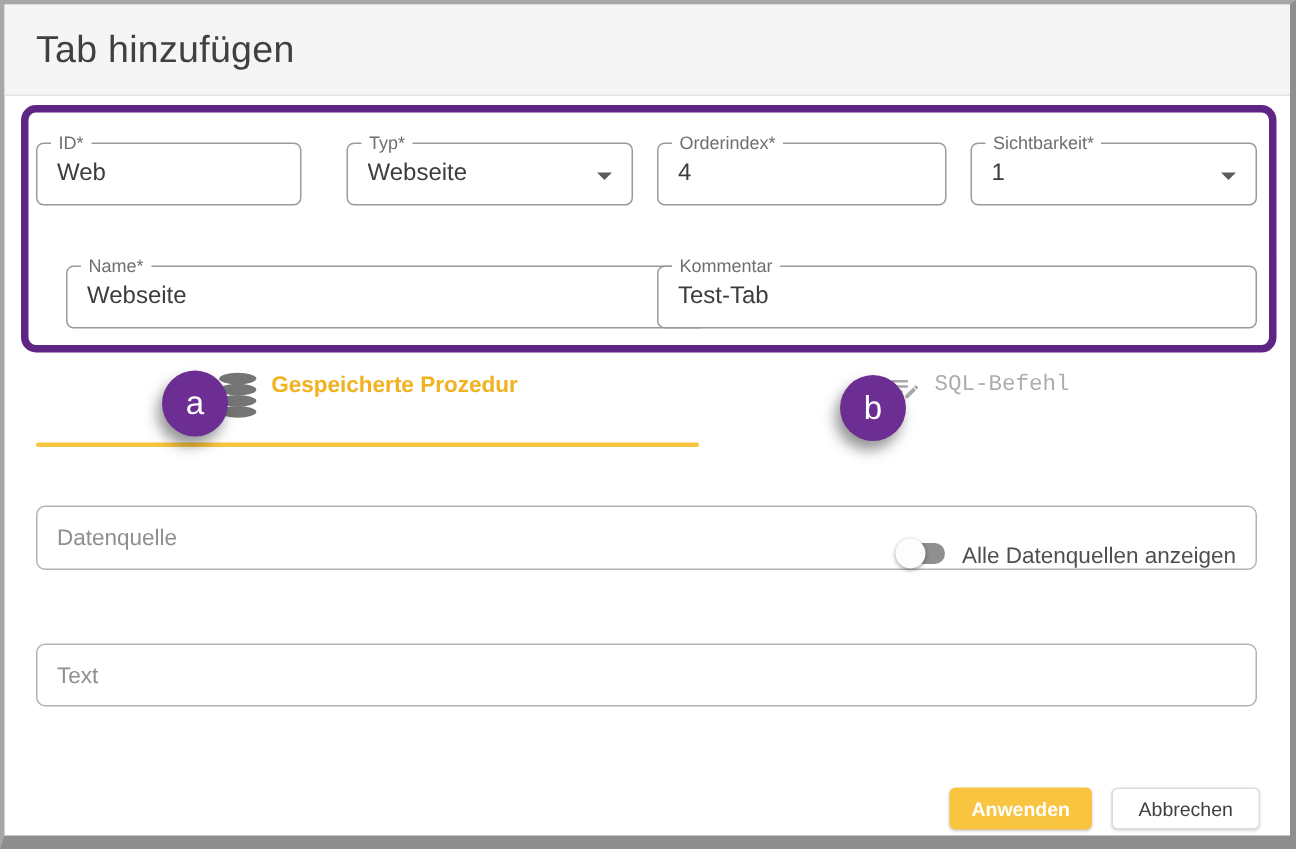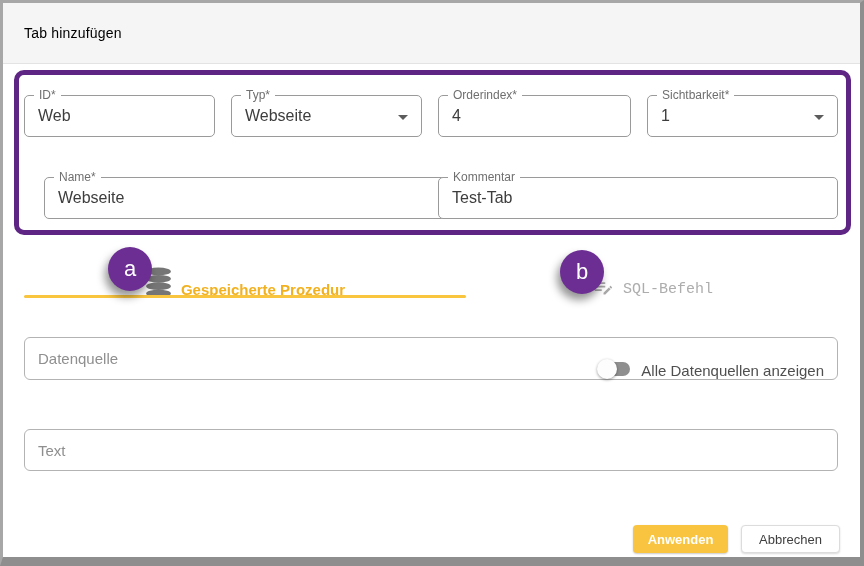--- a/index.html
+++ b/index.html
@@ -12,21 +12,21 @@
     border-width:3px 4px 9px 3px;
     background:#ffffff; overflow:hidden;
   }
 
   
   .dlg-header {
     position:absolute; left:0; top:0; right:0; height:61px;
     background:#f5f5f5; border-bottom:1px solid #e3e3e3;
     display:flex; align-items:center; padding-left:21px;
   }
-  .dlg-title { font-size:14px; font-weight:500; color:#000000; letter-spacing:.2px; }
+  .dlg-title { font-size:25px; font-weight:500; color:#404040; letter-spacing:.2px; }
 
   
   .outline-box {
     position:absolute; left:11px; top:67px; width:837px; height:165px;
     border:5px solid #5e2585; border-radius:10px; pointer-events:none;
   }
 
   
   .mfield {
     position:absolute; height:42px; background:#fff;
@@ -44,21 +44,21 @@
   .mfield input.no-arrow { padding-right:13px; }
   .select-arrow {
     position:absolute; right:13px; top:19px; width:0; height:0;
     border-left:5px solid transparent; border-right:5px solid transparent;
     border-top:5px solid #5c5c5c;
   }
 
   
   .tab {
     position:absolute; top:245px; height:50px;
-    display:flex; align-items:flex-end; justify-content:center; gap:9px;
+    display:flex; align-items:flex-start; justify-content:center; gap:9px;
     cursor:pointer;
   }
   .tab-active-label { font-size:15px; font-weight:700; color:#f2b11f; }
   .tab-inactive-label { font-size:15px; color:#adadad; }
   .tab-indicator {
     position:absolute; left:21px; top:292px; width:442px; height:3px;
     background:#f9c53f; border-radius:2px;
   }
 
   
@@ -112,21 +112,21 @@
 <body>
 
 <div class="screen">
 
   <div class="dlg-header">
     <span class="dlg-title">Tab hinzufügen</span>
   </div>
 
   <div class="outline-box"></div>
 
-  <div class="mfield" style="left:21px; top:92px; width:191px;">
+  <div class="mfield" style="left:21px; top:92px; width:177px;">
     <span class="flabel">ID*</span>
     <input class="no-arrow" value="Web" style="">
   </div>
 
   <div class="mfield" style="left:228px; top:92px; width:191px;">
     <span class="flabel">Typ*</span>
     <input readonly="" value="Webseite" style="">
     <span class="select-arrow"></span>
   </div>
 

